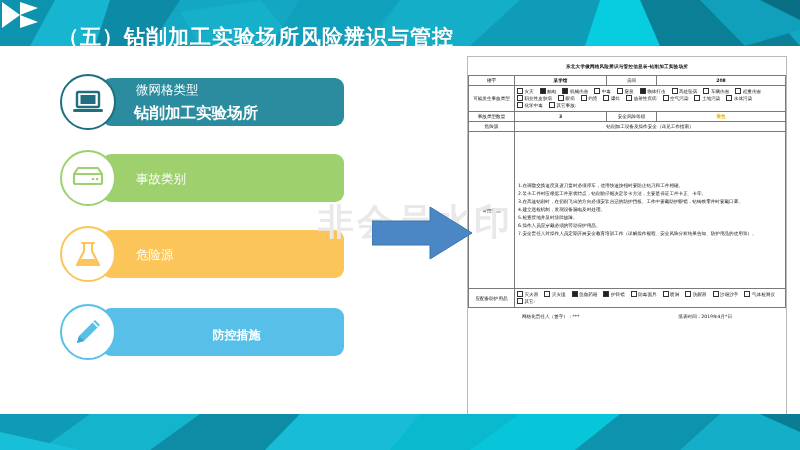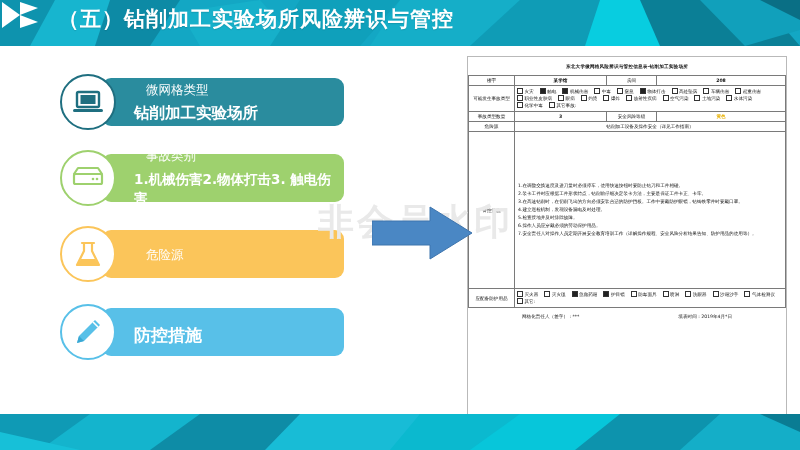--- a/index.html
+++ b/index.html
@@ -9,44 +9,44 @@
     font-family:"DejaVu Sans","Liberation Sans",sans-serif;
     position:relative;
   }
   .slide{position:absolute;inset:0;background:#fff;overflow:hidden;}
 
   
   .banner{position:absolute;left:0;top:0;width:800px;height:46px;
     background:#13a7c4;overflow:hidden;}
   .banner svg{position:absolute;left:0;top:0;}
   .logo{position:absolute;left:6px;top:8px;width:46px;height:30px;z-index:3;}
-  .banner-title{position:absolute;left:58px;top:2px;z-index:4;
+  .banner-title{position:absolute;left:58px;top:20px;z-index:4;
     color:#ffffff;font-size:21px;font-weight:bold;letter-spacing:1px;
     line-height:34px;white-space:nowrap;text-shadow:0 1px 1px rgba(0,0,0,.12);}
 
   
   .footer-band{position:absolute;left:0;bottom:0;width:800px;height:36px;overflow:hidden;}
 
   
   .panel{position:absolute;left:60px;top:74px;width:300px;height:300px;}
   .row{position:absolute;left:0;width:290px;height:56px;}
   .row .bar{position:absolute;left:42px;top:4px;width:242px;height:48px;
     border-radius:9px;}
   .row .circle{position:absolute;left:0;top:0;width:56px;height:56px;
     border-radius:50%;background:#ffffff;border:2px solid currentColor;
     box-sizing:border-box;z-index:3;display:flex;align-items:center;justify-content:center;}
   .row .txt{position:absolute;left:74px;top:4px;width:205px;height:48px;z-index:4;
     display:flex;flex-direction:column;justify-content:center;}
   .row .sub{color:#ffffff;font-size:12.5px;line-height:15px;opacity:.97;
-    font-weight:normal;margin-left:12px;}
+    font-weight:normal;margin-left:2px;}
   .row .main{color:#ffffff;font-size:15.5px;font-weight:bold;line-height:19px;
     margin-top:7px;}
   .row .main.small{font-size:13.5px;}
   .row.onlymain .txt{justify-content:center;}
-  .row.onlymain .main{font-size:17px;}
+  .row.onlymain .main{font-size:12px;text-align:center;}
 
   .r1{top:0;}   .r2{top:76px;}  .r3{top:152px;} .r4{top:230px;}
   .r1 .bar{background:#2a8c9e;} .r1 .circle{color:#1f6f80;}
   .r2 .bar{background:#9ed16e;} .r2 .circle{color:#9ed16e;}
   .r3 .bar{background:#fbc55a;} .r3 .circle{color:#fbc55a;}
   .r4 .bar{background:#58c0e8;} .r4 .circle{color:#58c0e8;}
 
   
   .arrow{position:absolute;left:372px;top:205px;width:100px;height:56px;z-index:5;}
 
@@ -130,21 +130,20 @@
       <div class="circle">
         <svg width="36" height="24" viewBox="0 0 36 24">
           <path d="M4 8 L8 2 L28 2 L32 8 Z" fill="none" stroke="#9ed16e" stroke-width="2.2" stroke-linejoin="round"></path>
           <rect x="4" y="8" width="28" height="10" rx="1.5" fill="none" stroke="#9ed16e" stroke-width="2.2"></rect>
           <circle cx="23" cy="13" r="1.3" fill="#9ed16e"></circle>
           <circle cx="27" cy="13" r="1.3" fill="#9ed16e"></circle>
         </svg>
       </div>
       <div class="txt">
         <div class="sub">事故类别</div>
-        <div class="main small">1.机械伤害2.物体打击3. 触电伤害</div>
       </div>
     </div>
 
     <div class="row r3">
       <div class="bar"></div>
       <div class="circle">
         <svg width="30" height="30" viewBox="0 0 30 30">
           <path d="M11 4 L11 12 L4 26 L26 26 L19 12 L19 4 Z" fill="none" stroke="#fbc55a" stroke-width="2.2" stroke-linejoin="round"></path>
           <path d="M8 20 L22 20 L26 26 L4 26 Z" fill="#fbc55a"></path>
           <line x1="9" y1="4" x2="21" y2="4" stroke="#fbc55a" stroke-width="2.2" stroke-linecap="round"></line>

